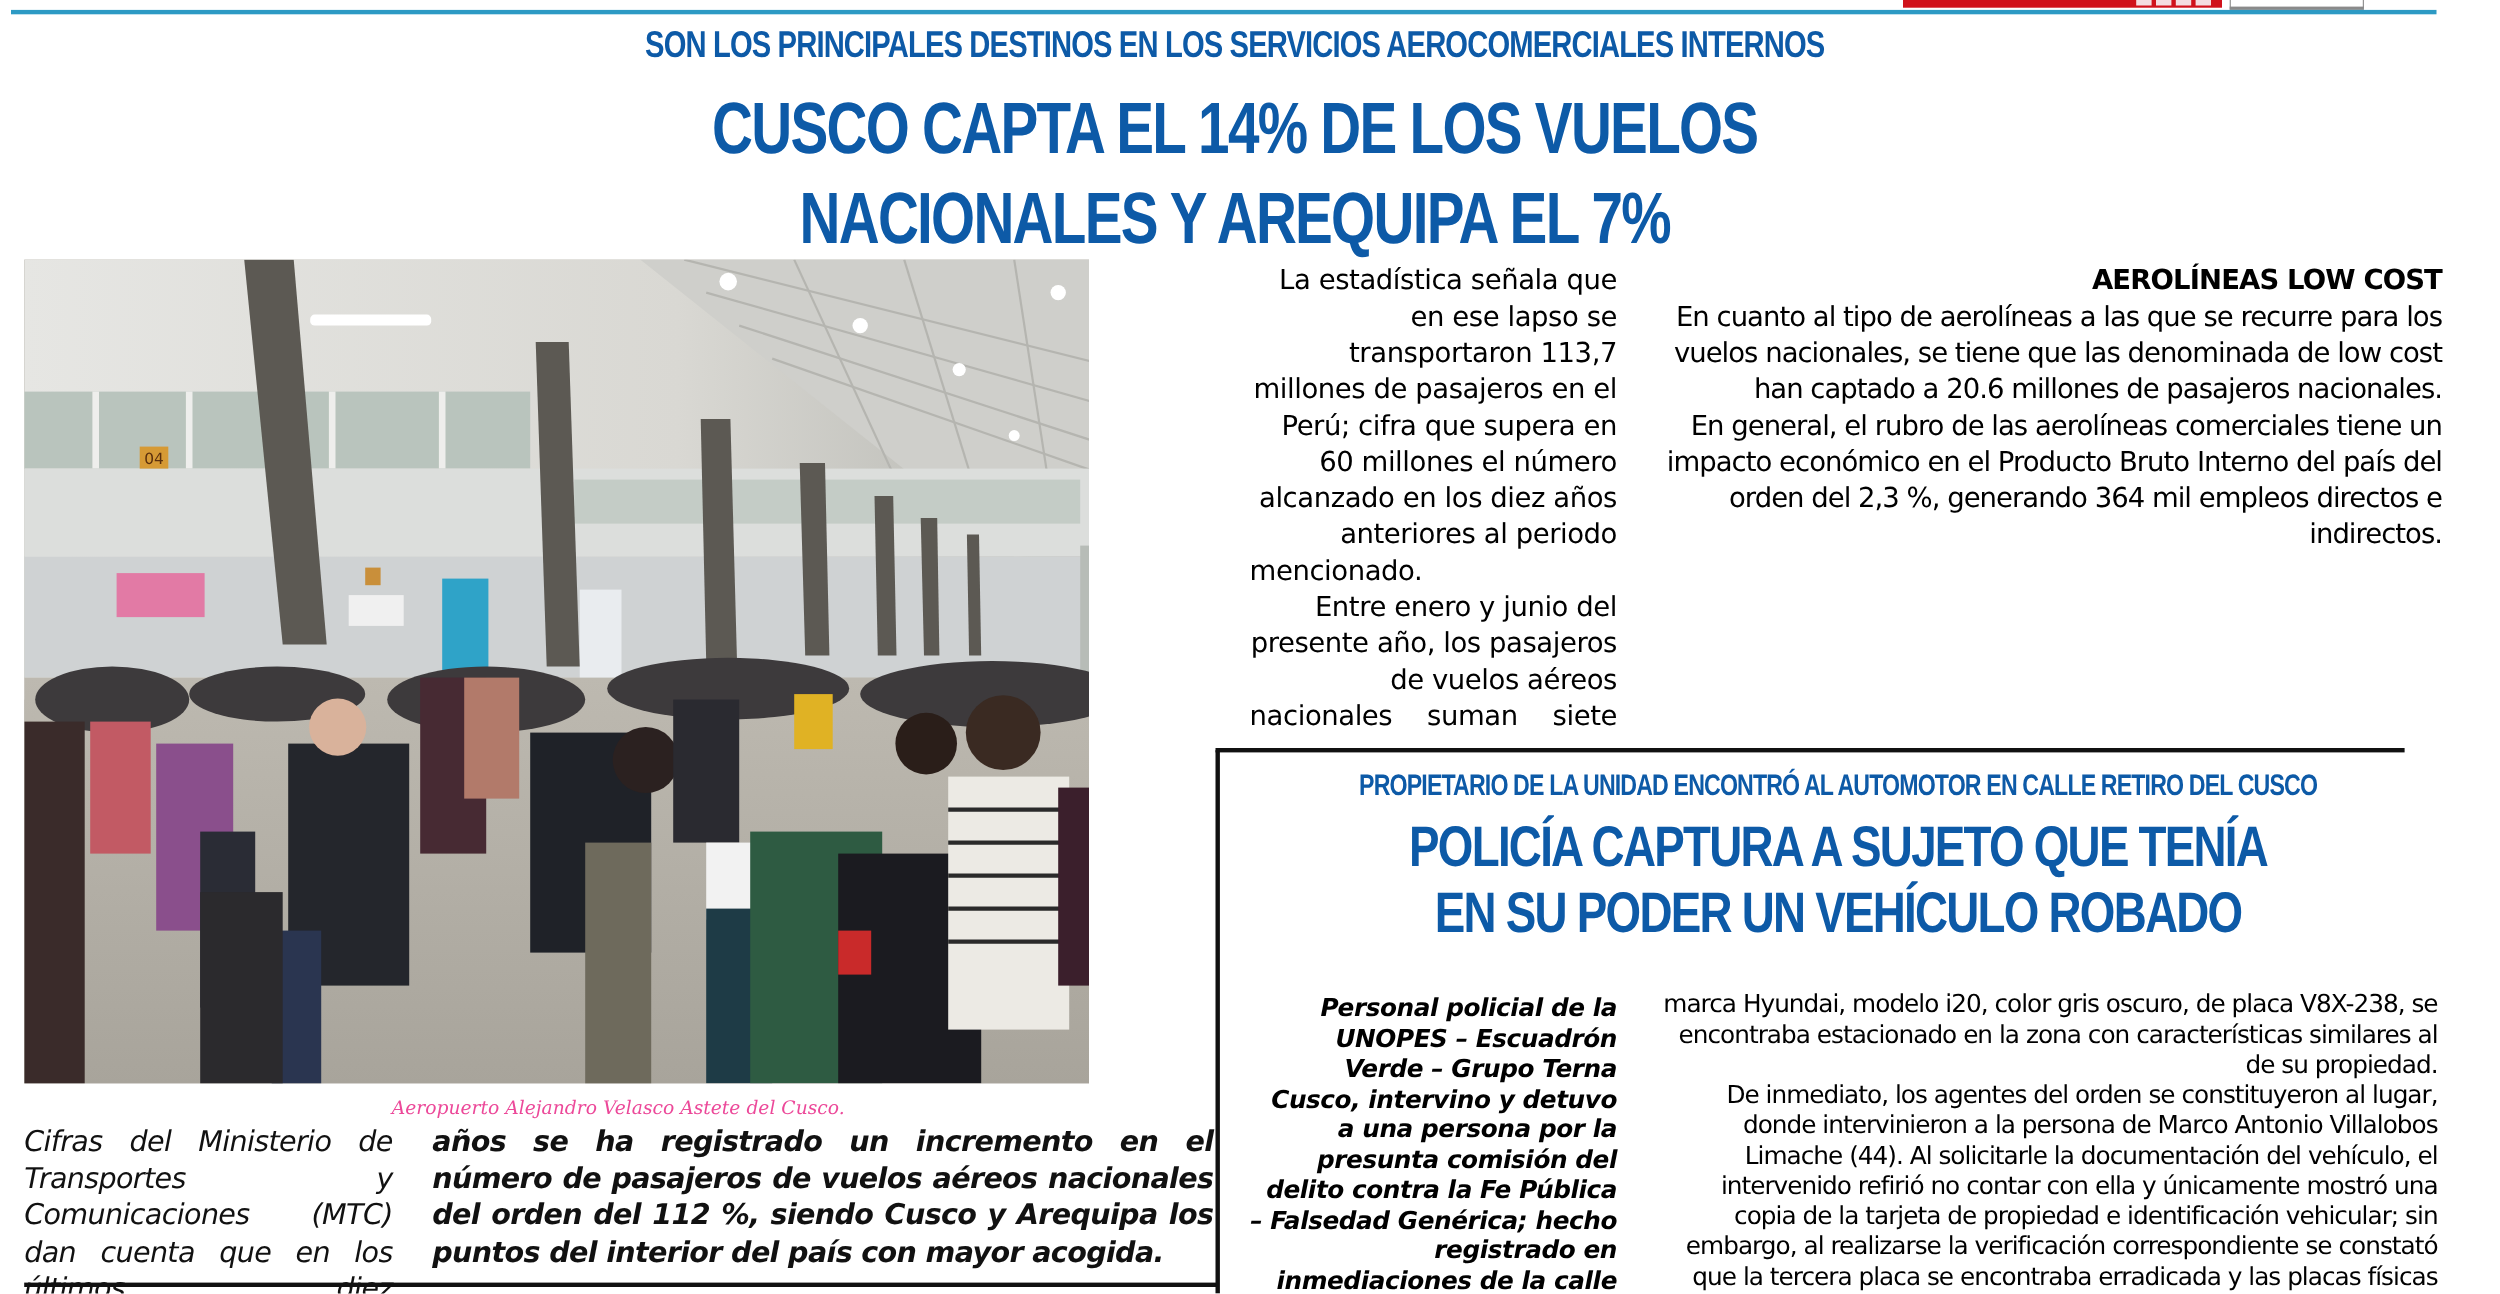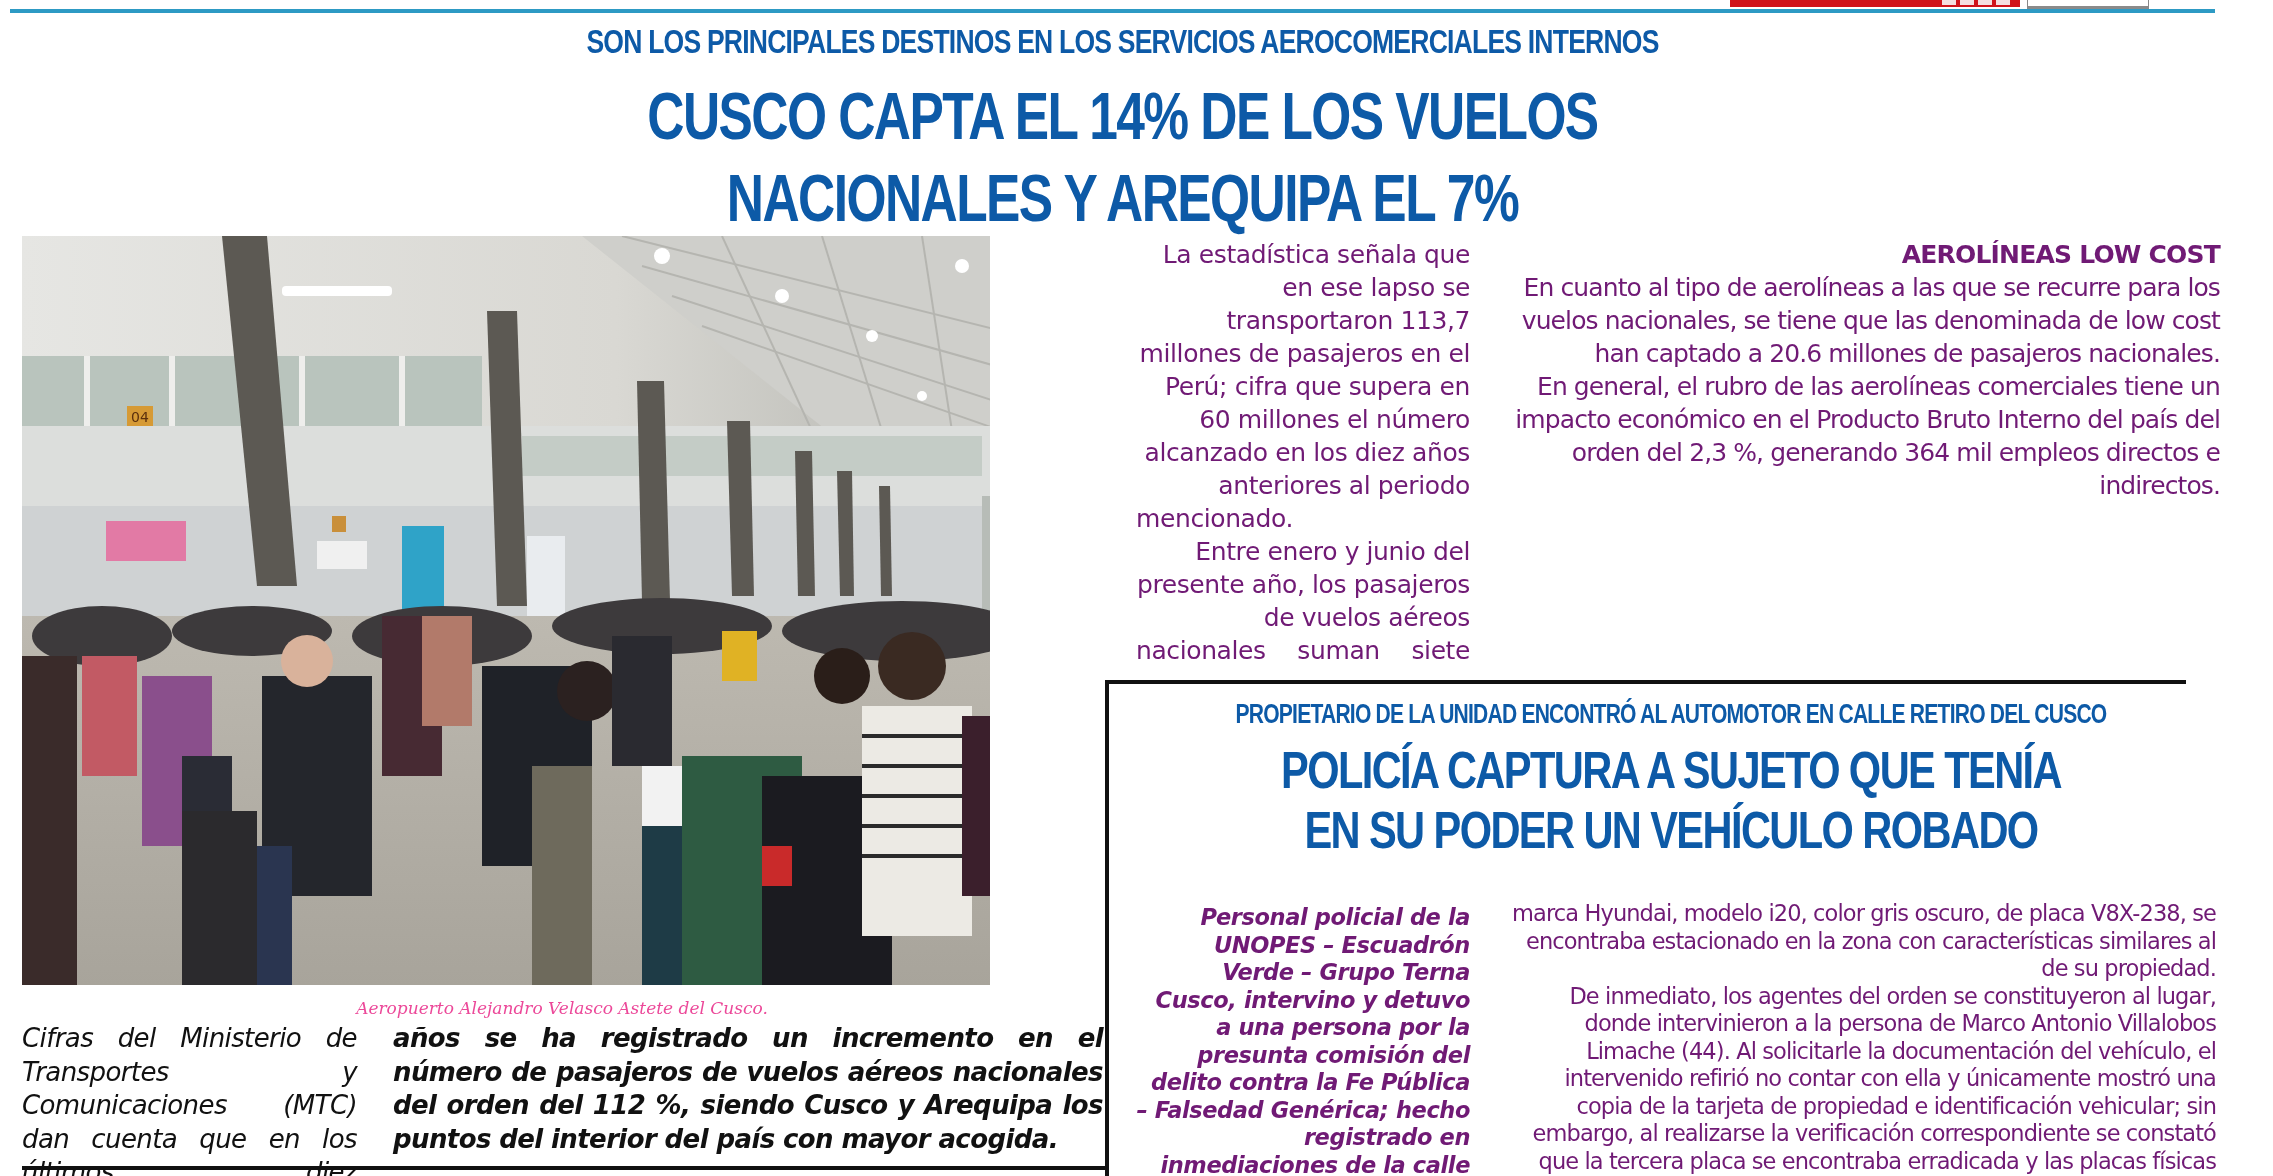--- a/index.html
+++ b/index.html
@@ -20,21 +20,21 @@
   .photo { left:22px; top:236px; width:968px; height:749px; overflow:hidden; background:#b9b6ad; }
   .caption { left:22px; width:1080px; top:998px; text-align:center; font-family:"DejaVu Serif", serif;
              font-style:italic; font-weight:normal; font-size:17px; color:#ec4899; }
   .lead { font-family:"DejaVu Sans", sans-serif; font-style:italic; font-size:26px; line-height:33.5px;
           text-align:justify; text-align-last:justify; color:#111; letter-spacing:-0.6px; }
   .lead-c1 { left:22px; top:1022px; width:335px; }
   .lead-c2 { left:393px; top:1022px; width:710px; text-align-last:left;font-weight:bold; }
   .rule-bottom { left:22px; top:1166px; width:1086px; height:4px; background:#111; }
   .rule-vert { left:1105px; top:682px; width:4px; height:494px; background:#111; }
   .rule-horiz { left:1105px; top:680px; width:1081px; height:4px; background:#111; }
-  .body { font-family:"DejaVu Sans", sans-serif; font-size:25px; line-height:33px; color:#701a75;
+  .body { font-family:"DejaVu Sans", sans-serif; font-size:25px; line-height:33px; color:#000000;
           text-align:justify; letter-spacing:-0.4px; }
   .body p { margin:0;text-align:right; }
   .col-a { left:1136px; top:238px; width:334px; }
   .col-a p { text-align-last:justify; }
   .col-b { left:1512px; top:238px; width:708px; letter-spacing:-0.9px; }
   .subhead { font-weight:bold; text-align:center; letter-spacing:-0.8px; }
   .kicker2 { left:1107px; width:1128px; top:699px; font-size:27px; transform:scaleX(0.78); }
   .hl2a { left:1107px; width:1128px; top:740px; font-size:52px; transform:scaleX(0.80); }
   .hl2b { left:1107px; width:1128px; top:800px; font-size:52px; transform:scaleX(0.80); }
   .col-c { left:1136px; top:868px; width:334px; font-size:22.5px; line-height:27.5px; letter-spacing:-0.4px; }

